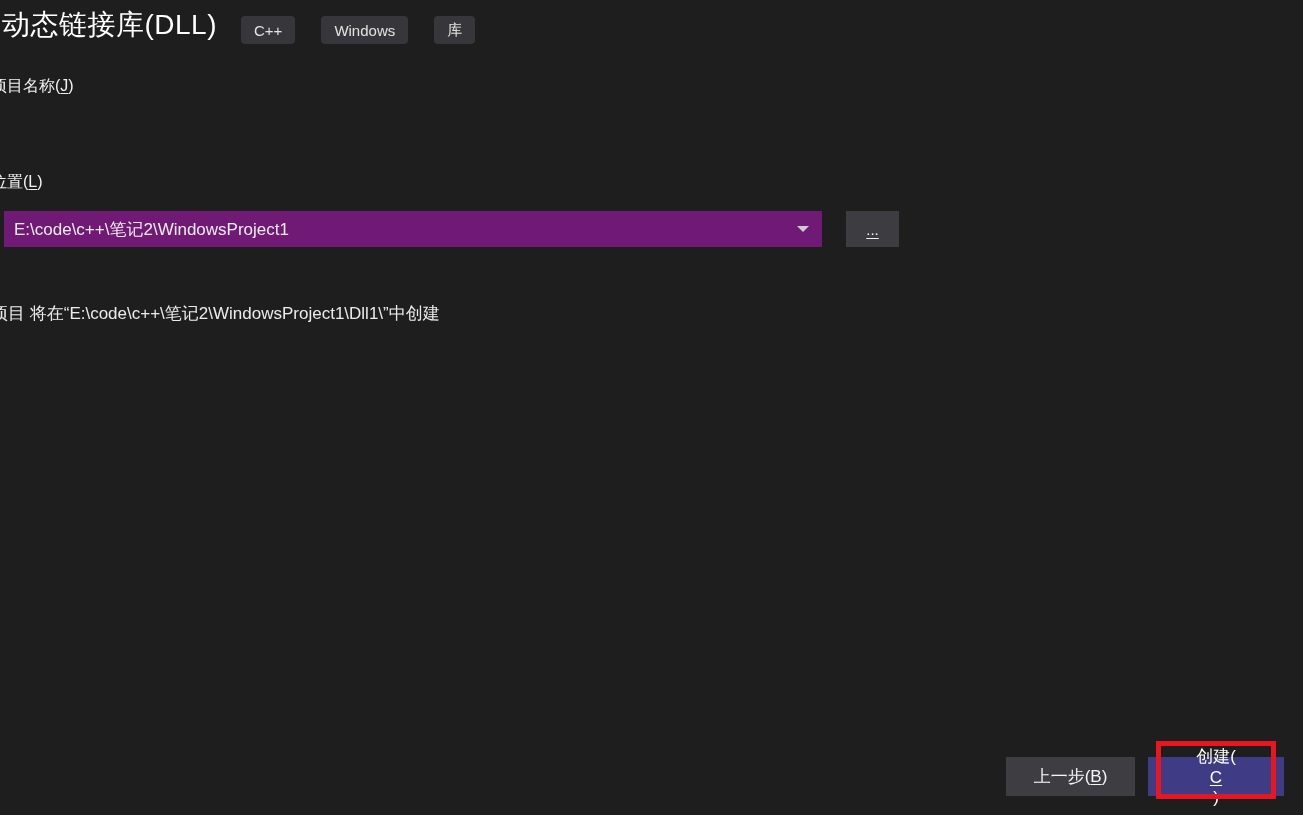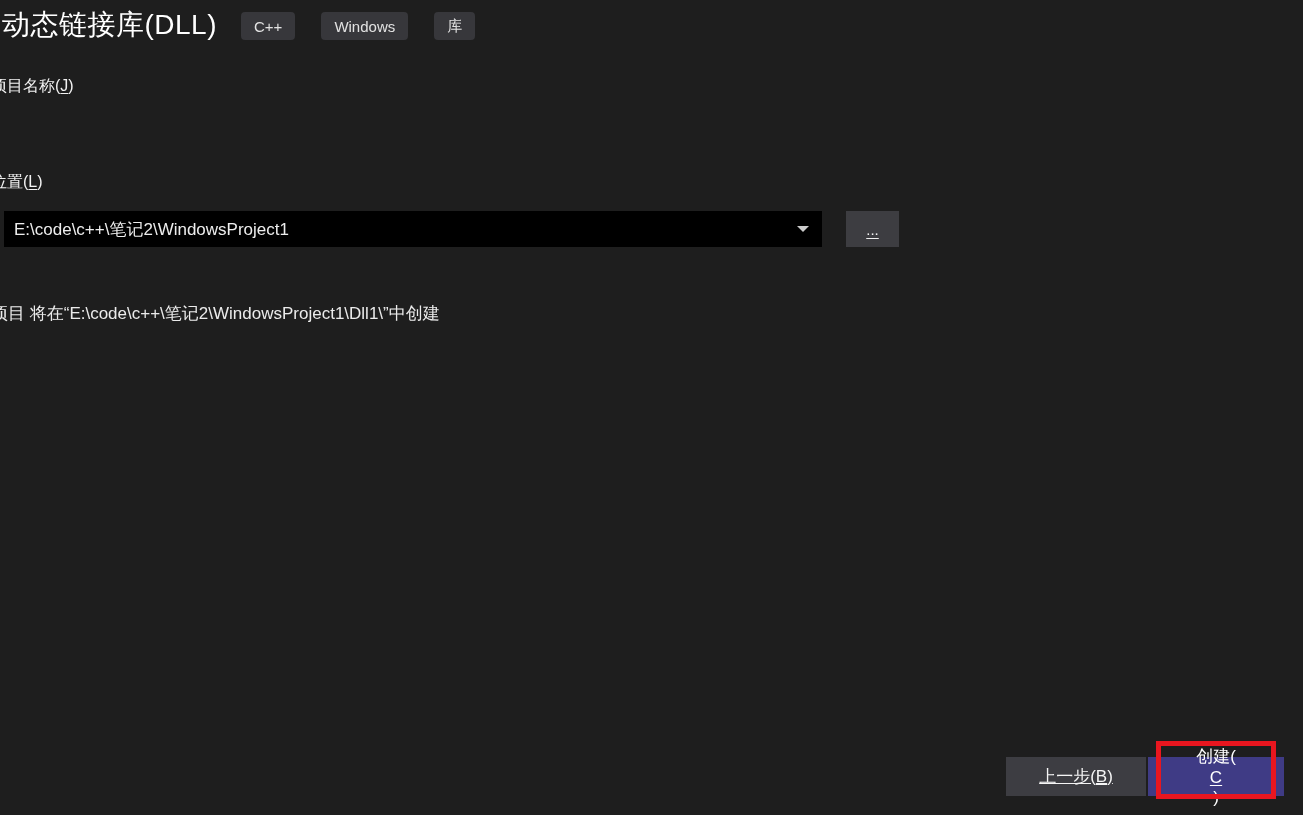--- a/index.html
+++ b/index.html
@@ -14,21 +14,21 @@
     background: #1e1e1e;
     overflow: hidden;
     color: #f0f0f0;
   }
 
   
   .title-row {
     position: absolute;
     left: 2px; top: 6px;
     display: flex;
-    align-items: center;
+    align-items: flex-end;
   }
   .page-title {
     font-size: 28px;
     font-weight: 400;
     color: #ffffff;
     letter-spacing: 0.5px;
     white-space: nowrap;
   }
   .tags {
     display: flex;
@@ -82,21 +82,21 @@
     line-height: 23px;
     padding: 0 2px;
     white-space: pre;
   }
 
   
   .combo {
     position: absolute;
     left: 4px; top: 211px;
     width: 818px; height: 36px;
-    background: #000000;
+    background: #701a75;
     display: flex;
     align-items: center;
     padding-left: 10px;
     cursor: default;
   }
   .combo-value {
     font-size: 17px;
     color: #ededed;
     white-space: nowrap;
     overflow: hidden;
@@ -142,24 +142,23 @@
     font-size: 17px;
     display: flex;
     align-items: center;
     justify-content: center;
     cursor: pointer;
     white-space: nowrap;
   }
   .btn .accel { text-decoration: underline; text-underline-offset: 2px; }
   .back-btn {
     left: 1006px;
-    width: 140px;
+    width: 129px;
     background: #3d3d42;
     color: #f5f5f5;
-    text-decoration: underline;
   }
   .create-btn {
     left: 1148px;
     width: 136px;
     background: #3f3b85;
     color: #ffffff;
     flex-direction: column;
   }
   .red-annotation {
     position: absolute;

